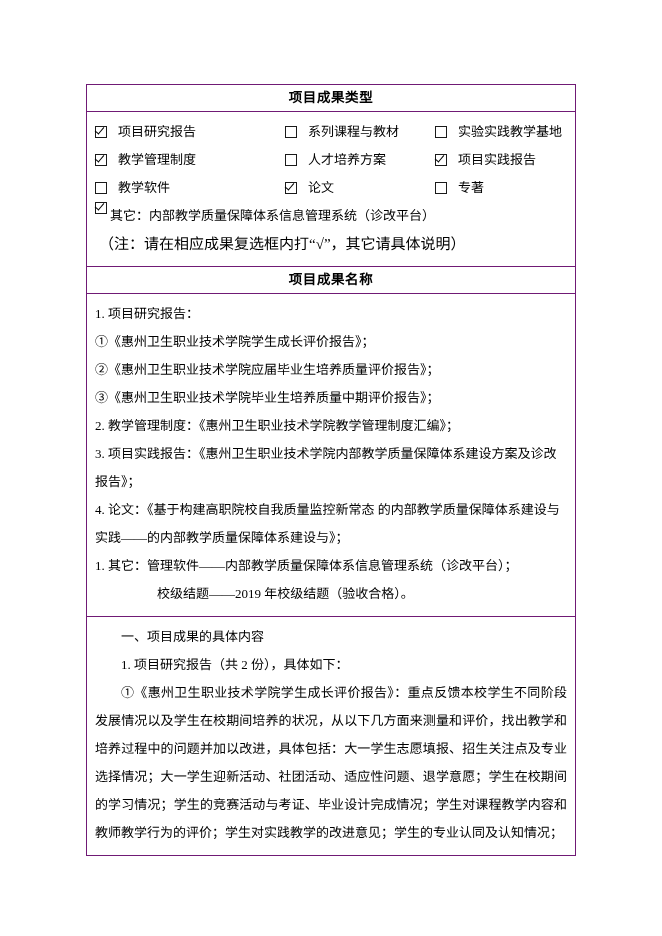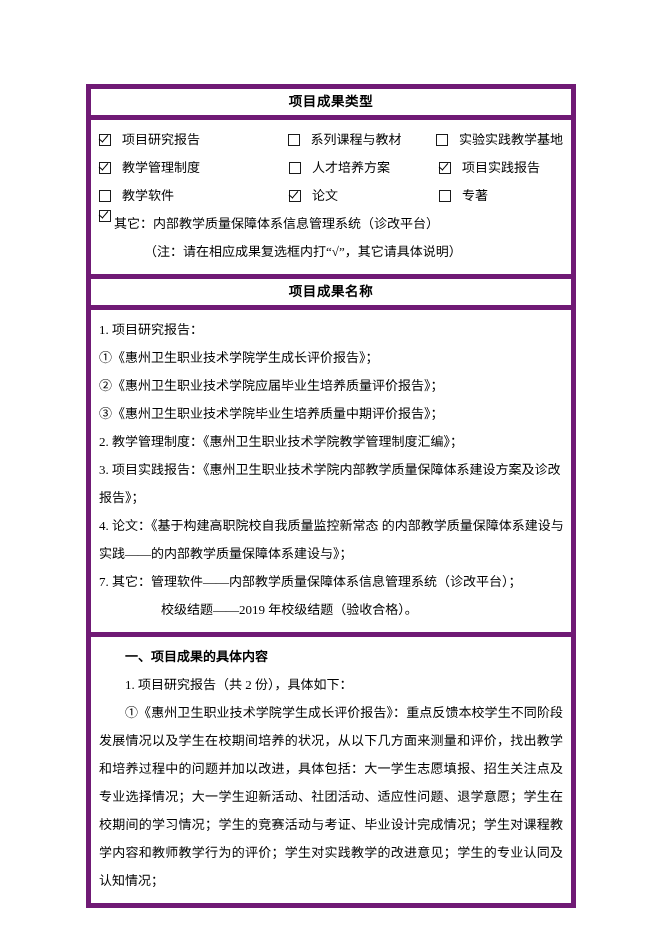--- a/index.html
+++ b/index.html
@@ -28,21 +28,21 @@
 
   .doc-table {
     position: absolute;
     left: 86px;
     top: 84px;
     width: 490px;
     border-collapse: collapse;
     table-layout: fixed;
   }
   .doc-table td {
-    border: 5px solid #701a75;
+    border: 1px solid #701a75;
     padding: 0;
     vertical-align: top;
   }
 
   
   .section-head {
     text-align: center;
     font-weight: bold;
     font-size: 13.5px;
     letter-spacing: 0.6px;
@@ -105,31 +105,30 @@
 
   .inline-cb-line {
     display: flex;
     line-height: 28px;
     height: 28px;
     font-size: 13px;
     white-space: nowrap;
   }
 
   .note-line {
-    font-size: 13px;
+    font-size: 15px;
     line-height: 28px;
     height: 28px;
     padding-left: 4px;
     white-space: nowrap;
-    margin-left: 41px;
   }
   .indent-5 { padding-left: 62px; }
 
   .sub-head {
-    font-weight: bold;
+    font-weight: normal;
     font-size: 13px;
     line-height: 28px;
     padding-left: 26px;
     white-space: nowrap;
   }
 
   .para {
     font-size: 13px;
     line-height: 28px;
     text-align: justify;
@@ -212,21 +211,21 @@
       <td class="body-cell">
         <div class="line">1. 项目研究报告：</div>
         <div class="line">①《惠州卫生职业技术学院学生成长评价报告》；</div>
         <div class="line">②《惠州卫生职业技术学院应届毕业生培养质量评价报告》；</div>
         <div class="line">③《惠州卫生职业技术学院毕业生培养质量中期评价报告》；</div>
         <div class="line">2. 教学管理制度：《惠州卫生职业技术学院教学管理制度汇编》；</div>
         <div class="line">3. 项目实践报告：《惠州卫生职业技术学院内部教学质量保障体系建设方案及诊改</div>
         <div class="line">报告》；</div>
         <div class="line">4. 论文：《基于构建高职院校自我质量监控新常态 的内部教学质量保障体系建设与</div>
         <div class="line">实践——的内部教学质量保障体系建设与》；</div>
-        <div class="line">7. 其它：管理软件——内部教学质量保障体系信息管理系统（诊改平台）；</div>
+        <div class="line">1. 其它：管理软件——内部教学质量保障体系信息管理系统（诊改平台）；</div>
         <div class="line indent-5">校级结题——2019 年校级结题（验收合格）。</div>
       </td>
     </tr>
 
     <tr>
       <td class="body-cell">
         <div class="sub-head">一、项目成果的具体内容</div>
         <div class="para">1. 项目研究报告（共 2 份），具体如下：</div>
         <div class="para">①《惠州卫生职业技术学院学生成长评价报告》：重点反馈本校学生不同阶段发展情况以及学生在校期间培养的状况，从以下几方面来测量和评价，找出教学和培养过程中的问题并加以改进，具体包括：大一学生志愿填报、招生关注点及专业选择情况；大一学生迎新活动、社团活动、适应性问题、退学意愿；学生在校期间的学习情况；学生的竞赛活动与考证、毕业设计完成情况；学生对课程教学内容和教师教学行为的评价；学生对实践教学的改进意见；学生的专业认同及认知情况；</div>
       </td>

